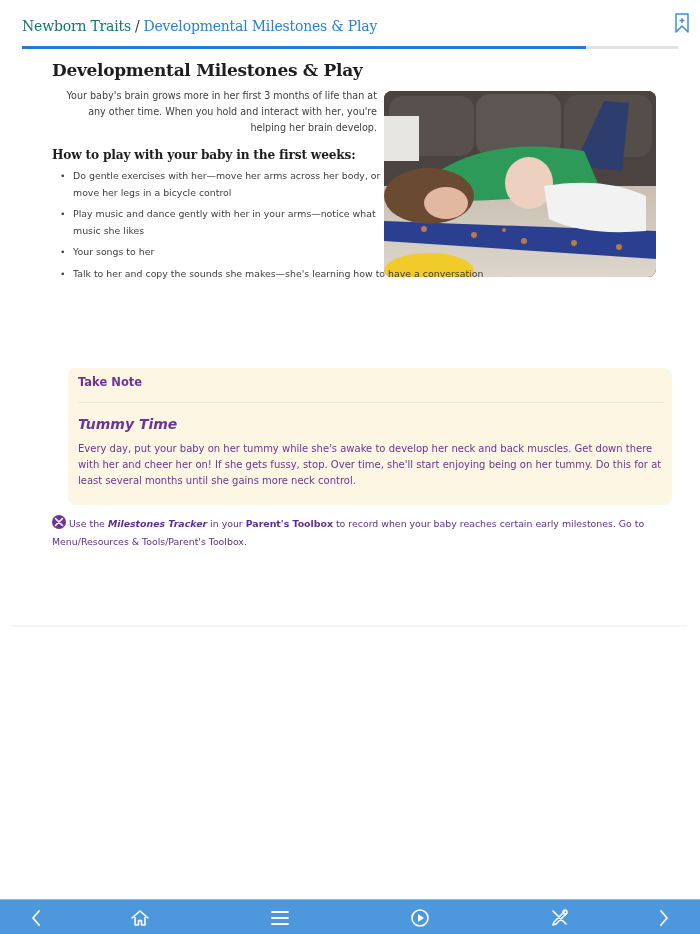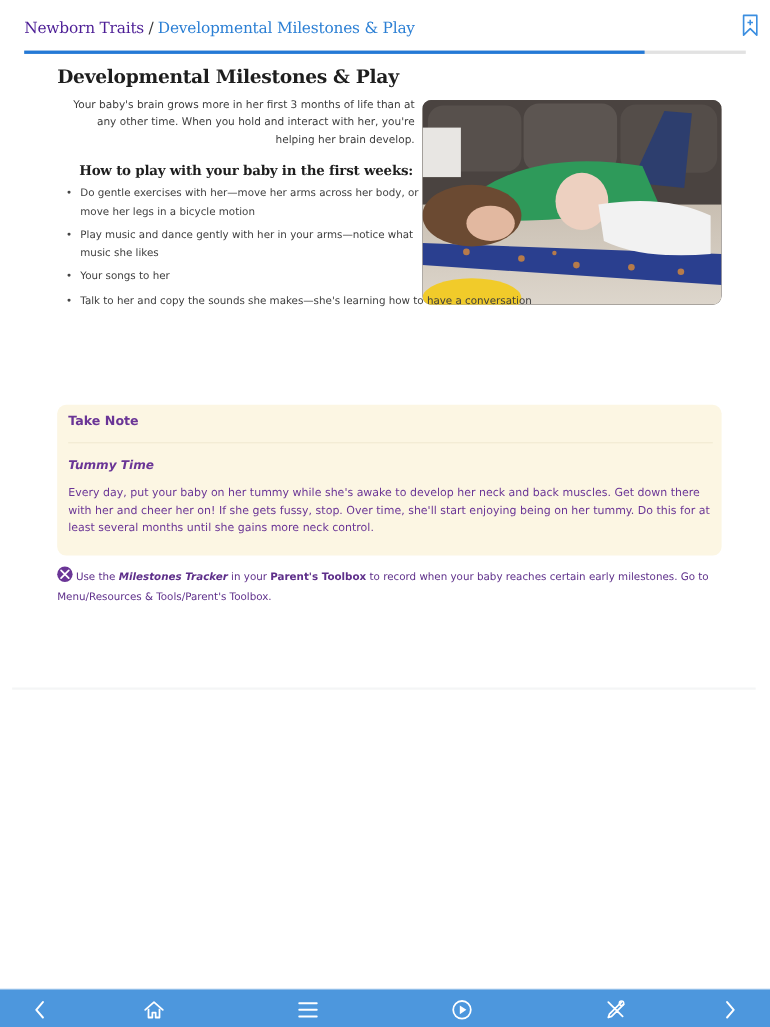--- a/index.html
+++ b/index.html
@@ -2,43 +2,43 @@
 <html><head>
   <meta charset="utf-8">
   <style>
     * { box-sizing: border-box; margin: 0; padding: 0; }
     html, body { width: 700px; height: 934px; background: #ffffff; overflow: hidden; }
     body { position: relative; font-family: "DejaVu Sans", sans-serif; color: #333; }
 
     
     .header { position: absolute; left: 0; top: 0; width: 700px; height: 50px; }
     .breadcrumb { position: absolute; left: 22px; top: 18px; font-family: "DejaVu Serif", serif; font-size: 14px; letter-spacing: -0.2px; white-space: nowrap; }
-    .crumb-parent { color: #4c1d95; text-align: center; }
+    .crumb-parent { color: #0f766e; text-align: center; }
     .crumb-sep { color: #333; margin: 0 4px; }
     .crumb-current { color: #2b7fd4; }
     .bookmark { position: absolute; left: 673px; top: 12px; width: 18px; height: 22px; cursor: pointer; }
     .progress { position: absolute; left: 22px; top: 46px; width: 656px; height: 3px; background: #e2e2e2; }
     .progress-fill { position: absolute; left: 0; top: 0; height: 3px; background: #2479d6; }
 
     
     .content { position: absolute; left: 52px; top: 58px; width: 605px; }
     .page-title { font-family: "DejaVu Serif", serif; font-weight: bold; font-size: 17px; color: #1e1e1e; letter-spacing: -0.3px; margin-top: 2px; }
     .hero { position: absolute; left: 332px; top: 33px; width: 272px; height: 186px; border-radius: 8px; overflow: hidden; background: #8a8580; }
     .intro { width: 325px; font-size: 9.6px; line-height: 16px; color: #3d3d3d; margin-top: 8px; text-align: right; }
-    .sub-heading { font-family: "DejaVu Serif", serif; font-weight: bold; font-size: 12.2px; color: #1e1e1e; margin-top: 12px; letter-spacing: -0.2px; margin-left: 20px; }
+    .sub-heading { font-family: "DejaVu Serif", serif; font-weight: bold; font-size: 12.2px; color: #1e1e1e; margin-top: 12px; letter-spacing: -0.2px; }
     .bullets { list-style: none; margin-top: 6px; }
     .bullets li { position: relative; padding-left: 21px; font-size: 9.4px; line-height: 16.5px; color: #3d3d3d; margin-bottom: 5px; }
     .bullets li::before { content: "•"; position: absolute; left: 8px; top: 0; color: #444; }
     .bullets li.narrow { width: 330px; }
 
     
-    .note { position: absolute; left: 52px; top: 368px; width: 604px; height: 137px; background: #fcf6e3; border-radius: 8px; }
+    .note { position: absolute; left: 68px; top: 368px; width: 604px; height: 137px; background: #fcf6e3; border-radius: 8px; }
     .note-title { position: absolute; left: 10px; top: 7px; font-size: 11.5px; font-weight: bold; color: #6a3596; }
     .note-divider { position: absolute; left: 10px; right: 8px; top: 34px; height: 1px; background: #f0e9d2; }
-    .note-subtitle { position: absolute; left: 10px; top: 48px; font-size: 11px; font-weight: bold; font-style: italic; color: #6a3596; }
+    .note-subtitle { position: absolute; left: 10px; top: 48px; font-size: 14px; font-weight: bold; font-style: italic; color: #6a3596; }
     .note-body { position: absolute; left: 10px; top: 73px; width: 590px; font-size: 10px; line-height: 16px; color: #6a3596; }
 
     
     .tip { position: absolute; left: 52px; top: 515px; width: 610px; font-size: 9.4px; line-height: 18px; color: #5e2f8a; }
     .tip-icon { display: inline-block; width: 14px; height: 14px; border-radius: 50%; background: #6a3596; vertical-align: -2px; margin-right: 3px; position: relative; }
     .tip-icon svg { position: absolute; left: 2px; top: 2px; }
     .tip b { font-weight: bold; }
     .tip i { font-style: italic; font-weight: bold; text-align: center; }
 
     .sep-line { position: absolute; left: 11px; top: 625px; width: 676px; height: 2px; background: #f4f5f6; }
@@ -109,21 +109,21 @@
 
       <ellipse cx="45" cy="180" rx="45" ry="18" fill="#f1cb2a"></ellipse>
     </svg>
   </div>
 
   <p class="intro">Your baby's brain grows more in her first 3 months of life than at any other time. When you hold and interact with her, you're helping her brain develop.</p>
 
   <h2 class="sub-heading">How to play with your baby in the first weeks:</h2>
 
   <ul class="bullets">
-    <li class="narrow">Do gentle exercises with her—move her arms across her body, or move her legs in a bicycle motion</li>
+    <li class="narrow">Do gentle exercises with her—move her arms across her body, or move her legs in a bicycle control</li>
     <li class="narrow">Play music and dance gently with her in your arms—notice what music she likes</li>
     <li class="narrow">Your songs to her</li>
     <li>Talk to her and copy the sounds she makes—she's learning how to have a conversation</li>
   </ul>
 </div>
 
 <div class="note">
   <div class="note-title">Take Note</div>
   <div class="note-divider"></div>
   <div class="note-subtitle">Tummy Time</div>

